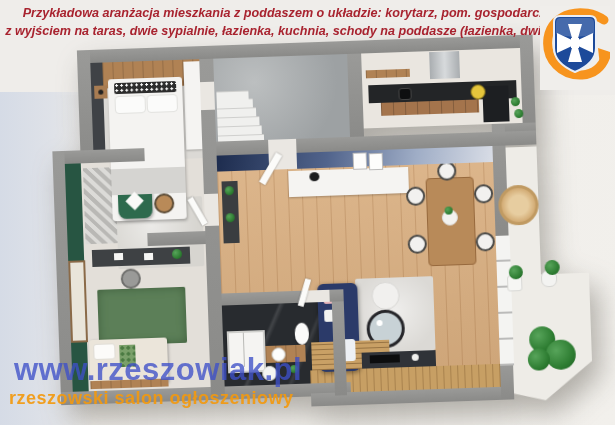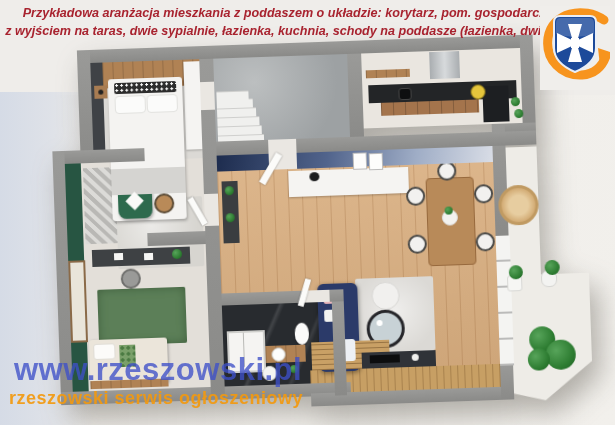--- a/index.html
+++ b/index.html
@@ -210,14 +210,14 @@
     <g fill="#ffffff">
       <path d="M28 18 L42 18 L37.5 34 L32.5 34 Z"></path>
       <path d="M28 56 L42 56 L37.5 40 L32.5 40 Z"></path>
       <path d="M17 27 L17 47 L33 39.5 L33 34.5 Z"></path>
       <path d="M53 27 L53 47 L37 39.5 L37 34.5 Z"></path>
       <rect x="31" y="32" width="8" height="10"></rect>
     </g>
   </svg>
 </div>
 
-<div class="abs wm1">www.rzeszowski.pl</div>
-<div class="abs wm2">rzeszowski serwis ogłoszeniowy</div>
+<div class="abs wm1">www.rzeszowiak.pl</div>
+<div class="abs wm2">rzeszowski salon ogłoszeniowy</div>
 
 </body></html>

